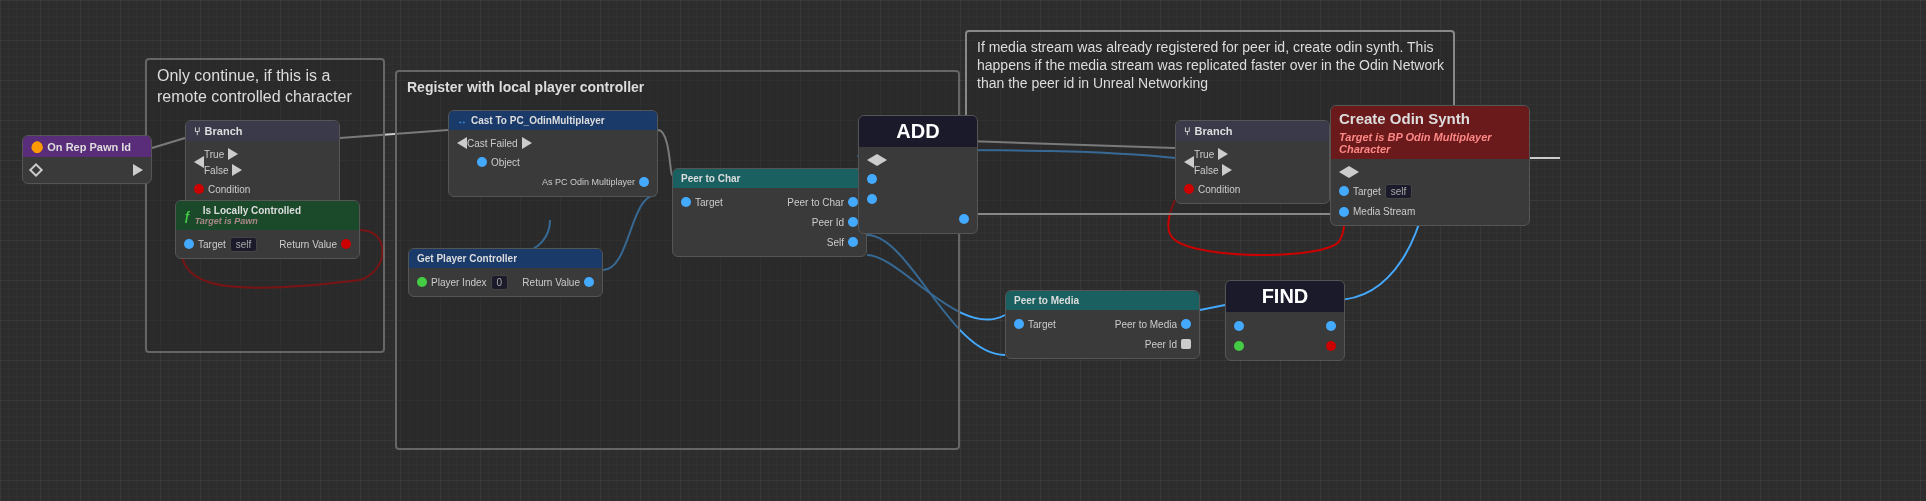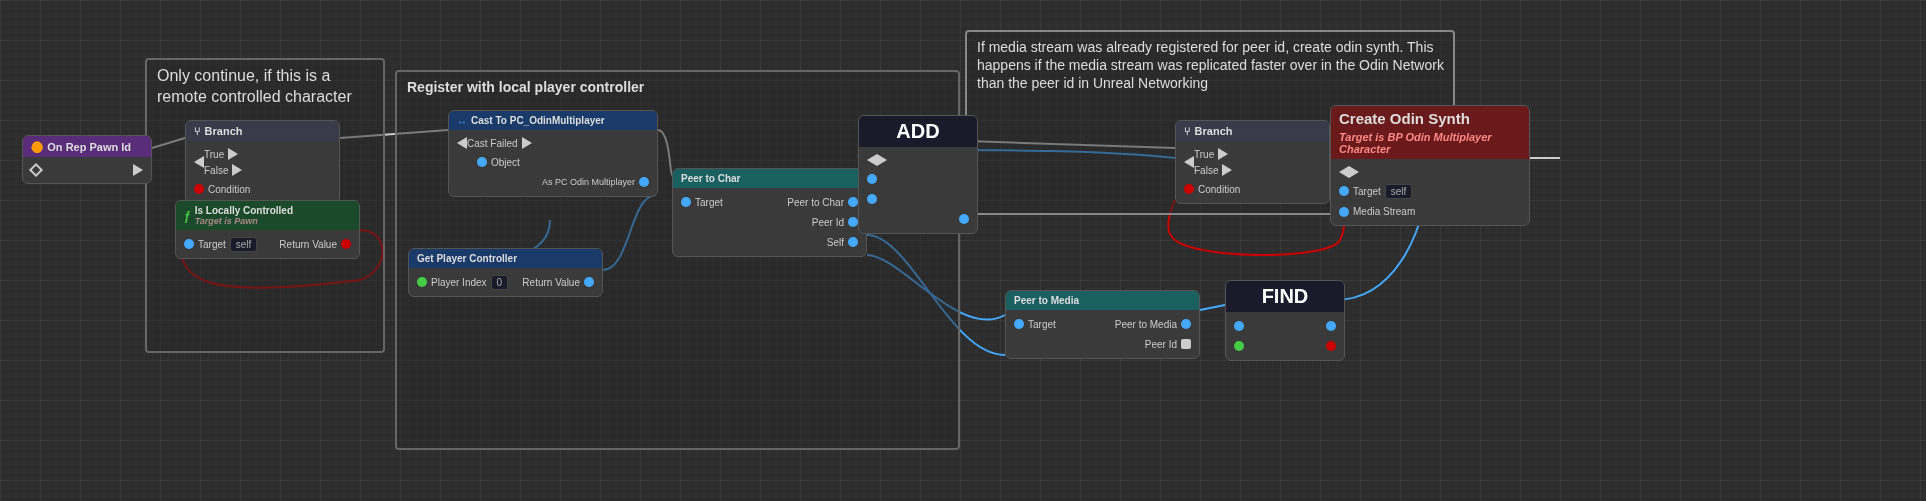--- a/index.html
+++ b/index.html
@@ -356,21 +356,21 @@
         <span class="pin-label">Condition</span>
       </div>
     </div>
   </div>
 </div>
 
 <div id="node-is-locally" class="node">
   <div class="node-header header-green-dark">
     <span style="color:#4c4;font-weight:bold;font-size:12px;">ƒ</span>
     <div>
-      <div style="font-size:10px;">Is Locally Controlled</div>
+      <div style="font-size:10px;margin-left:8px;">Is Locally Controlled</div>
       <div style="font-size:9px;color:#a88;font-style:italic;">Target is Pawn</div>
     </div>
   </div>
   <div class="node-body">
     <div class="node-row">
       <div style="display:flex;align-items:center;gap:4px;">
         <div class="pin pin-blue"></div>
         <span class="pin-label">Target</span>
         <span class="value-badge">self</span>
       </div>

